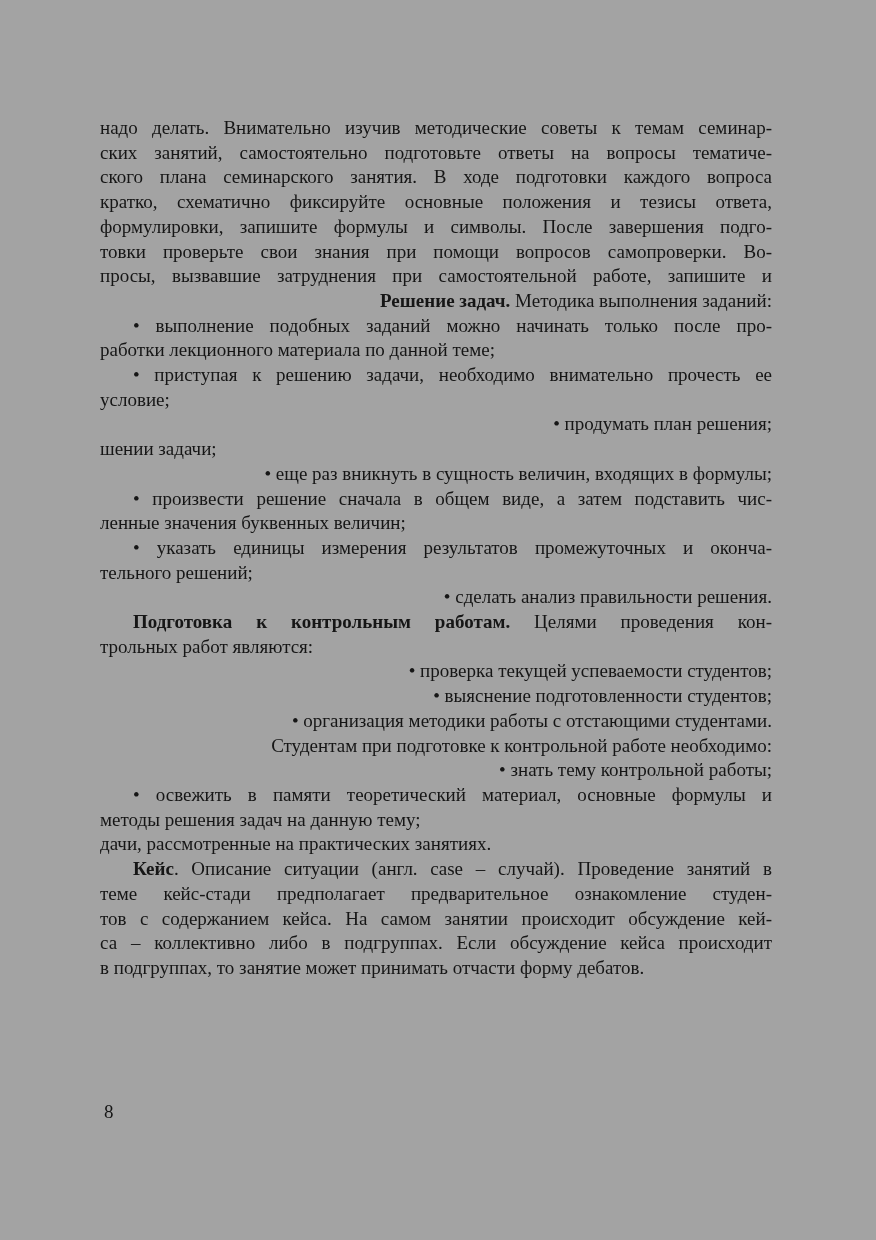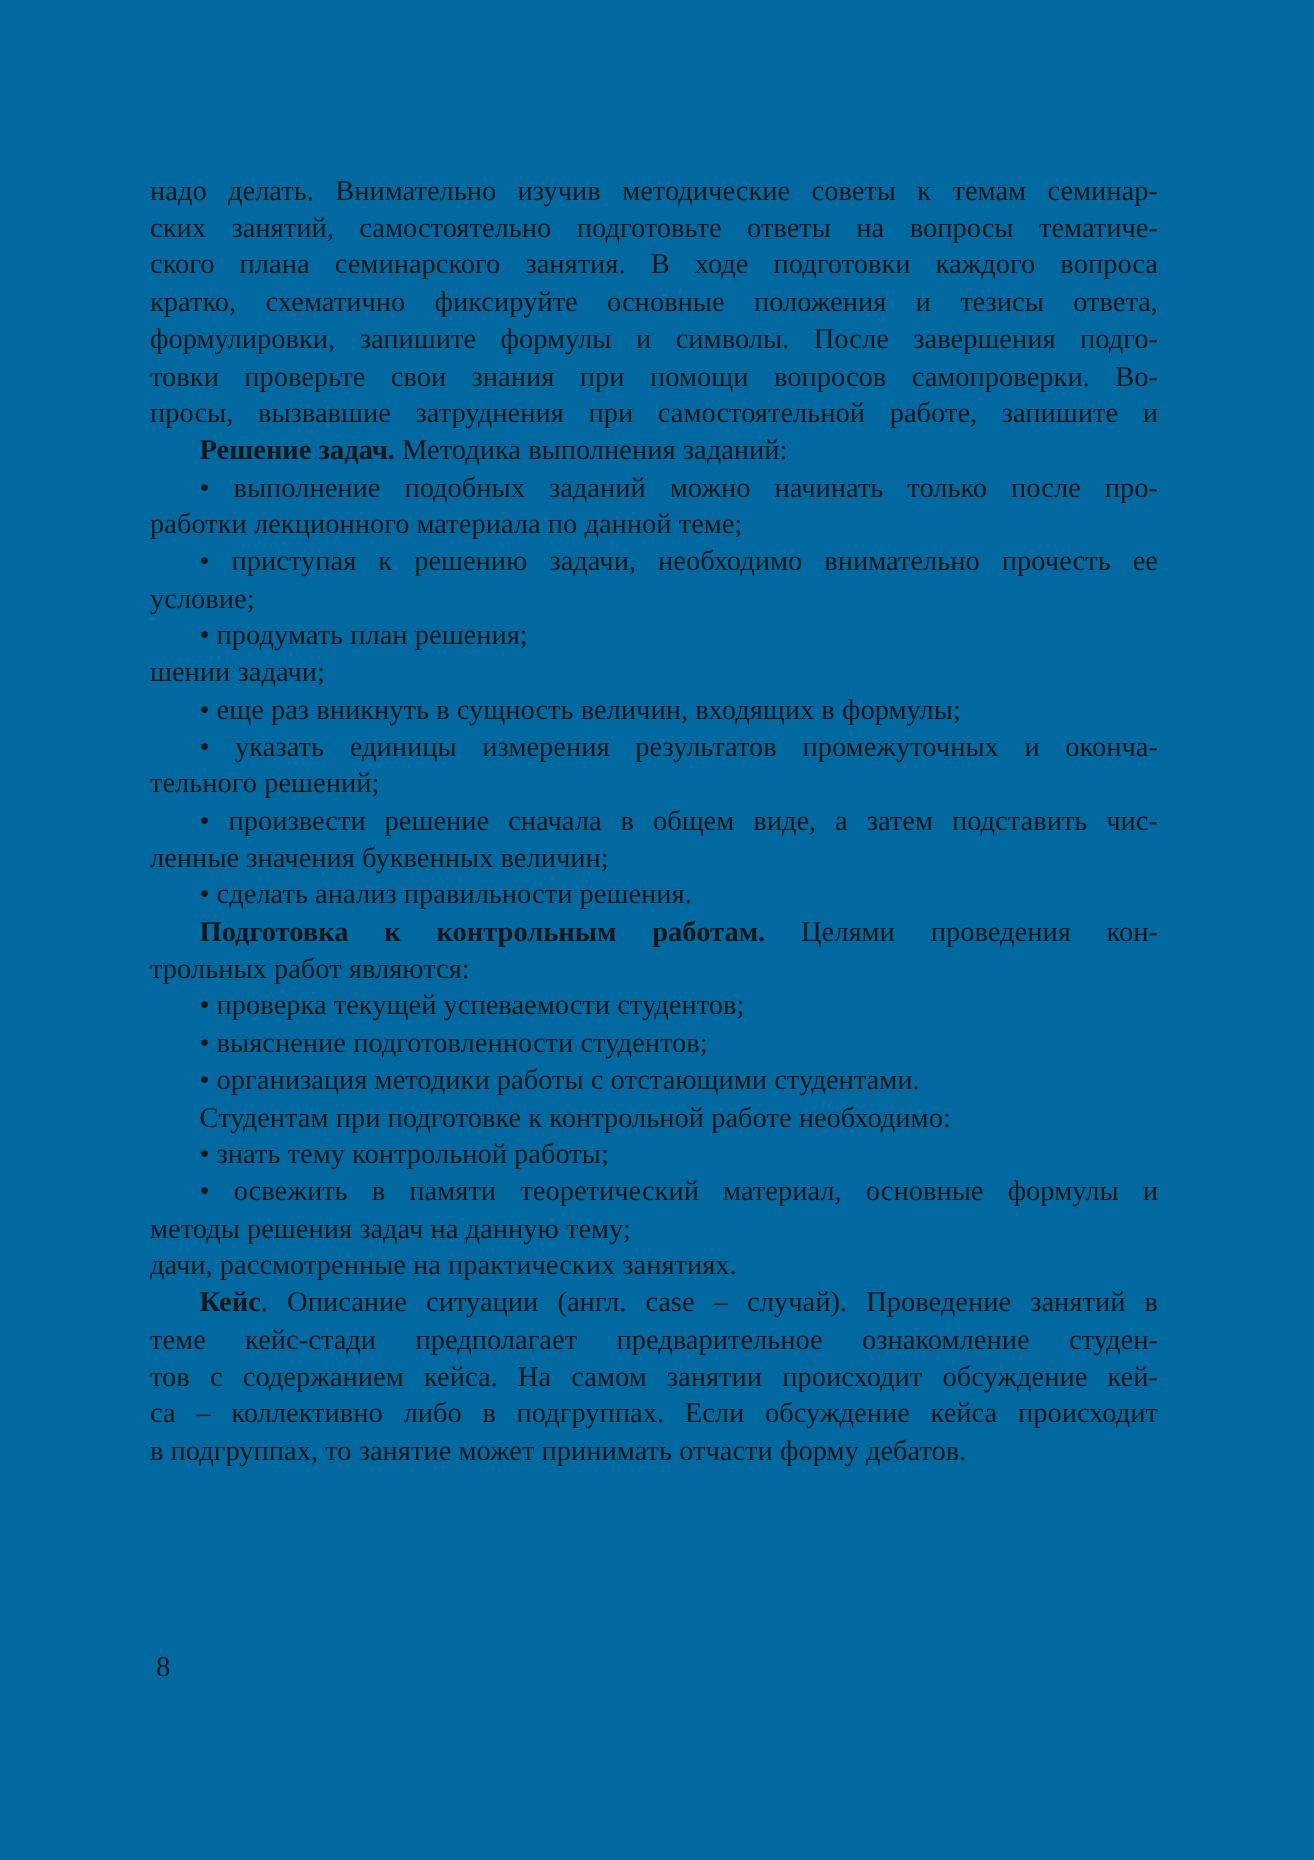--- a/index.html
+++ b/index.html
@@ -4,21 +4,21 @@
 <style>
   html, body {
     margin: 0;
     padding: 0;
     background: #ffffff;
   }
   .page {
     position: relative;
     width: 876px;
     height: 1240px;
-    background: #0369a1;
+    background: #a3a3a3;
     overflow: hidden;
     font-family: "Liberation Serif", serif;
     color: #161616;
   }
   .text-block {
     position: absolute;
     left: 100px;
     top: 116px;
     width: 672px;
     font-size: 19px;
@@ -28,20 +28,21 @@
   .line {
     min-height: 24.7px;
     text-align: left;
   }
   .line.j {
     text-align: justify;
     text-align-last: justify;
   }
   .line.ind {
     text-indent: 33px;
+    text-align: right;
   }
   .line b { font-weight: bold; }
   .page-number {
     position: absolute;
     left: 104px;
     top: 1100px;
     font-size: 19px;
     line-height: 24.7px;
   }
 </style>
@@ -73,26 +74,26 @@
       <div class="block">
         <div class="line ind">• продумать план решения;</div>
       </div>
       <div class="block">
         <div class="line">шении задачи;</div>
       </div>
       <div class="block">
         <div class="line ind">• еще раз вникнуть в сущность величин, входящих в формулы;</div>
       </div>
       <div class="block">
+        <div class="line j ind">• произвести решение сначала в общем виде, а затем подставить чис-</div>
+        <div class="line">ленные значения буквенных величин;</div>
+      </div>
+      <div class="block">
         <div class="line j ind">• указать единицы измерения результатов промежуточных и оконча-</div>
         <div class="line">тельного решений;</div>
-      </div>
-      <div class="block">
-        <div class="line j ind">• произвести решение сначала в общем виде, а затем подставить чис-</div>
-        <div class="line">ленные значения буквенных величин;</div>
       </div>
       <div class="block">
         <div class="line ind">• сделать анализ правильности решения.</div>
       </div>
       <div class="block">
         <div class="line j ind"><b>Подготовка к контрольным работам.</b> Целями проведения кон-</div>
         <div class="line">трольных работ являются:</div>
       </div>
       <div class="block">
         <div class="line ind">• проверка текущей успеваемости студентов;</div>

